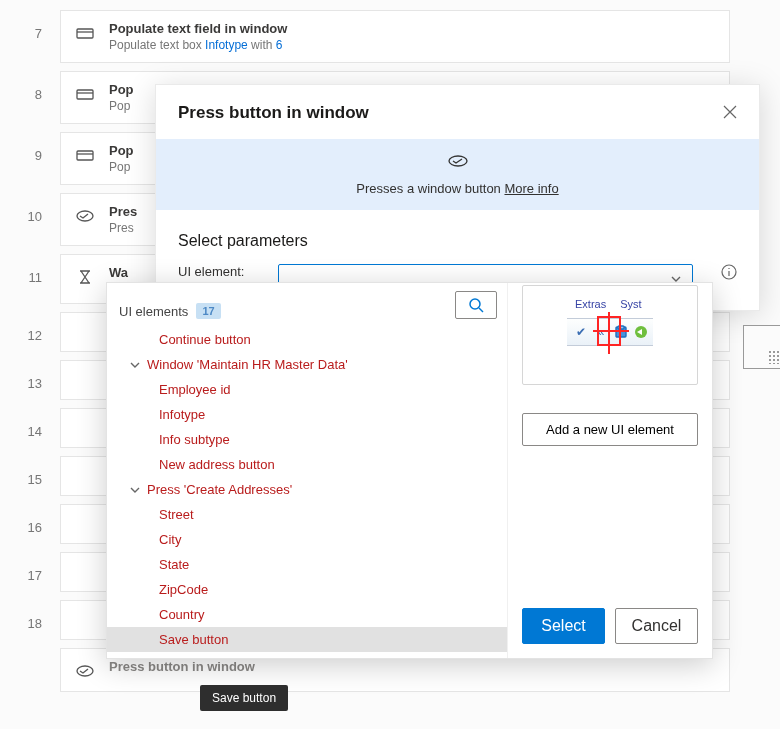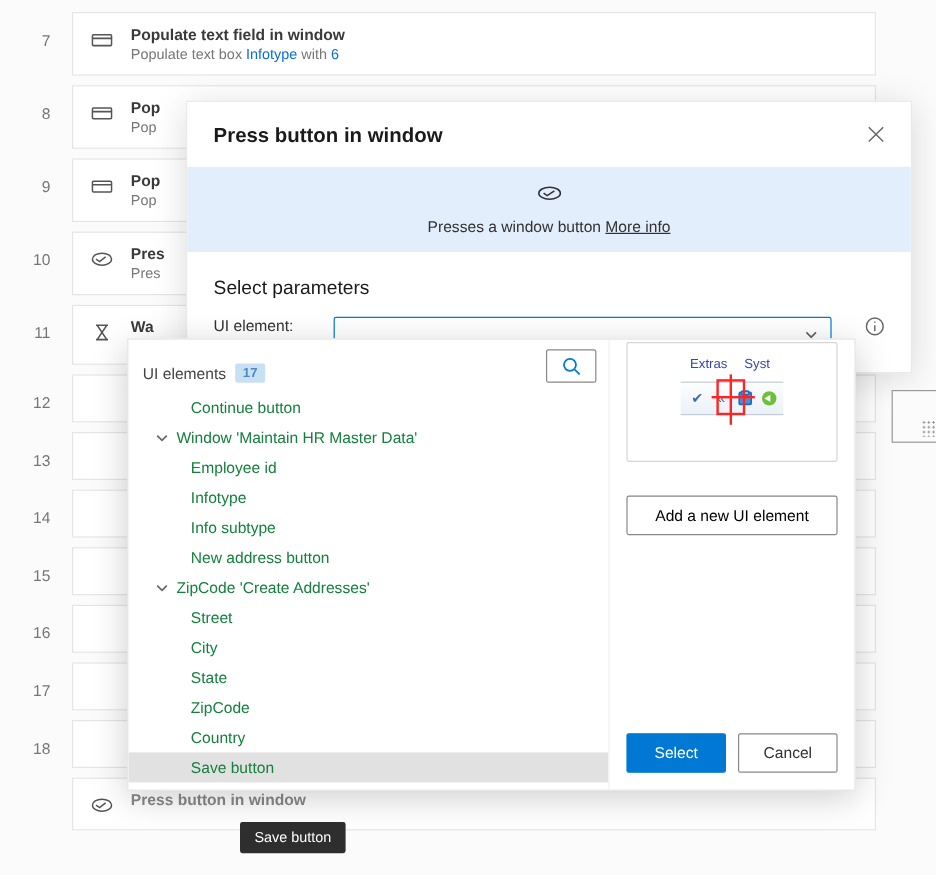--- a/index.html
+++ b/index.html
@@ -37,40 +37,40 @@
     
     .dd-popup { position: absolute; left: 106px; top: 282px; width: 607px; background: #fff; border: 1px solid #e3e3e3; box-shadow: 0 6px 28px rgba(0,0,0,0.2); display: flex; }
     .dd-left { width: 400px; display: flex; flex-direction: column; }
     .dd-top { display: flex; justify-content: space-between; align-items: flex-end; padding: 8px 10px 8px 12px; }
     .ue-head { font-size: 13px; color: #444; display: flex; align-items: center; gap: 8px; }
     .badge { background: #c7e0f4; color: #4d89c5; font-size: 11px; padding: 2px 6px; border-radius: 2px; font-weight: 600; }
     .search-btn { width: 42px; height: 28px; border: 1px solid #8a8886; border-radius: 2px; display: flex; align-items: center; justify-content: center; cursor: pointer; }
     .tree { flex: 1; overflow-y: auto; position: relative; padding-bottom: 6px; }
     .tree::-webkit-scrollbar { width: 6px; }
     .tree::-webkit-scrollbar-thumb { background: #c8c6c4; border-radius: 3px; }
-    .tree-item { font-size: 13px; color: #15803d; padding: 5px 0 5px 52px; cursor: pointer; }
+    .tree-item { font-size: 13px; color: #b91c1c; padding: 5px 0 5px 52px; cursor: pointer; }
     .tree-item.header { padding-left: 22px; display: flex; align-items: center; gap: 6px; font-weight: 400; }
     .tree-item.leaf { padding-left: 52px; }
     .tree-item.selected { background: #e1e1e1; }
     .chev-sm { width: 12px; height: 12px; color: #666; }
 
     .dd-right { flex: 1; border-left: 1px solid #f0f0f0; padding: 2px 14px 14px; display: flex; flex-direction: column; }
     .preview-box { border: 1px solid #d6d6d6; border-radius: 2px; padding: 6px; margin-top: 0; display: flex; justify-content: center; }
     .preview-img { width: 86px; height: 86px; background: #fff; position: relative; overflow: hidden; }
     .pv-menu { position: absolute; top: 6px; left: 8px; font-size: 11px; color: #3744a5; display: flex; gap: 14px; }
     .pv-toolbar { position: absolute; top: 26px; left: 0; right: 0; height: 28px; border-top: 1px solid #c3ccd9; border-bottom: 1px solid #c3ccd9; background: linear-gradient(#fdfefe,#eaf1f8); display: flex; align-items: center; gap: 4px; padding-left: 6px; }
     .pv-toolbar .t-ico { width: 16px; height: 16px; display:flex; align-items:center; justify-content:center; font-size:12px; }
     .red-box { position: absolute; top: 24px; left: 30px; width: 24px; height: 30px; border: 2px solid #ff2424; }
     .red-box::before, .red-box::after { content: ''; position: absolute; background: #ff2424; }
     .red-box::before { left: 50%; top: -6px; width: 2px; height: 42px; margin-left: -1px; }
     .red-box::after { top: 50%; left: -6px; height: 2px; width: 36px; margin-top: -1px; }
     .add-btn { border: 1px solid #8a8886; border-radius: 2px; text-align: center; padding: 8px 0; margin-top: 28px; font-size: 13px; background: #fff; cursor: pointer; }
     .dd-right-spacer { flex: 1; }
     .btn-row { display: flex; gap: 10px; margin-top: 10px; }
-    .btn { flex: 1; text-align: center; padding: 8px 0; font-size: 13px; border-radius: 2px; cursor: pointer; }
+    .btn { flex: 1; text-align: center; padding: 8px 0; font-size: 16px; border-radius: 2px; cursor: pointer; }
     .btn.primary { background: #0078d4; color: #fff; border: 1px solid #0078d4; }
     .btn.secondary { border: 1px solid #8a8886; background: #fff; color: #323130; }
 
     .tooltip { position: absolute; left: 200px; top: 685px; background: #2e2e2e; color: #fff; font-size: 12px; padding: 6px 12px; border-radius: 2px; }
 
     svg { display: block; }
   </style>
 </head>
 <body>
 
@@ -306,21 +306,21 @@
         <div class="tree-item leaf">Employee id</div>
         <div class="tree-item leaf">Infotype</div>
         <div class="tree-item leaf">Info subtype</div>
         <div class="tree-item leaf">New address button</div>
         <div class="tree-item header">
           <span class="chev-sm">
             <svg width="12" height="12" viewBox="0 0 12 12">
               <path d="M2 4l4 4 4-4" stroke="#666" stroke-width="1.4" fill="none"></path>
             </svg>
           </span>
-          <span>ZipCode 'Create Addresses'</span>
+          <span>Press 'Create Addresses'</span>
         </div>
         <div class="tree-item leaf">Street</div>
         <div class="tree-item leaf">City</div>
         <div class="tree-item leaf">State</div>
         <div class="tree-item leaf">ZipCode</div>
         <div class="tree-item leaf">Country</div>
         <div class="tree-item leaf selected">Save button</div>
       </div>
   </div>
   <div class="dd-right">

